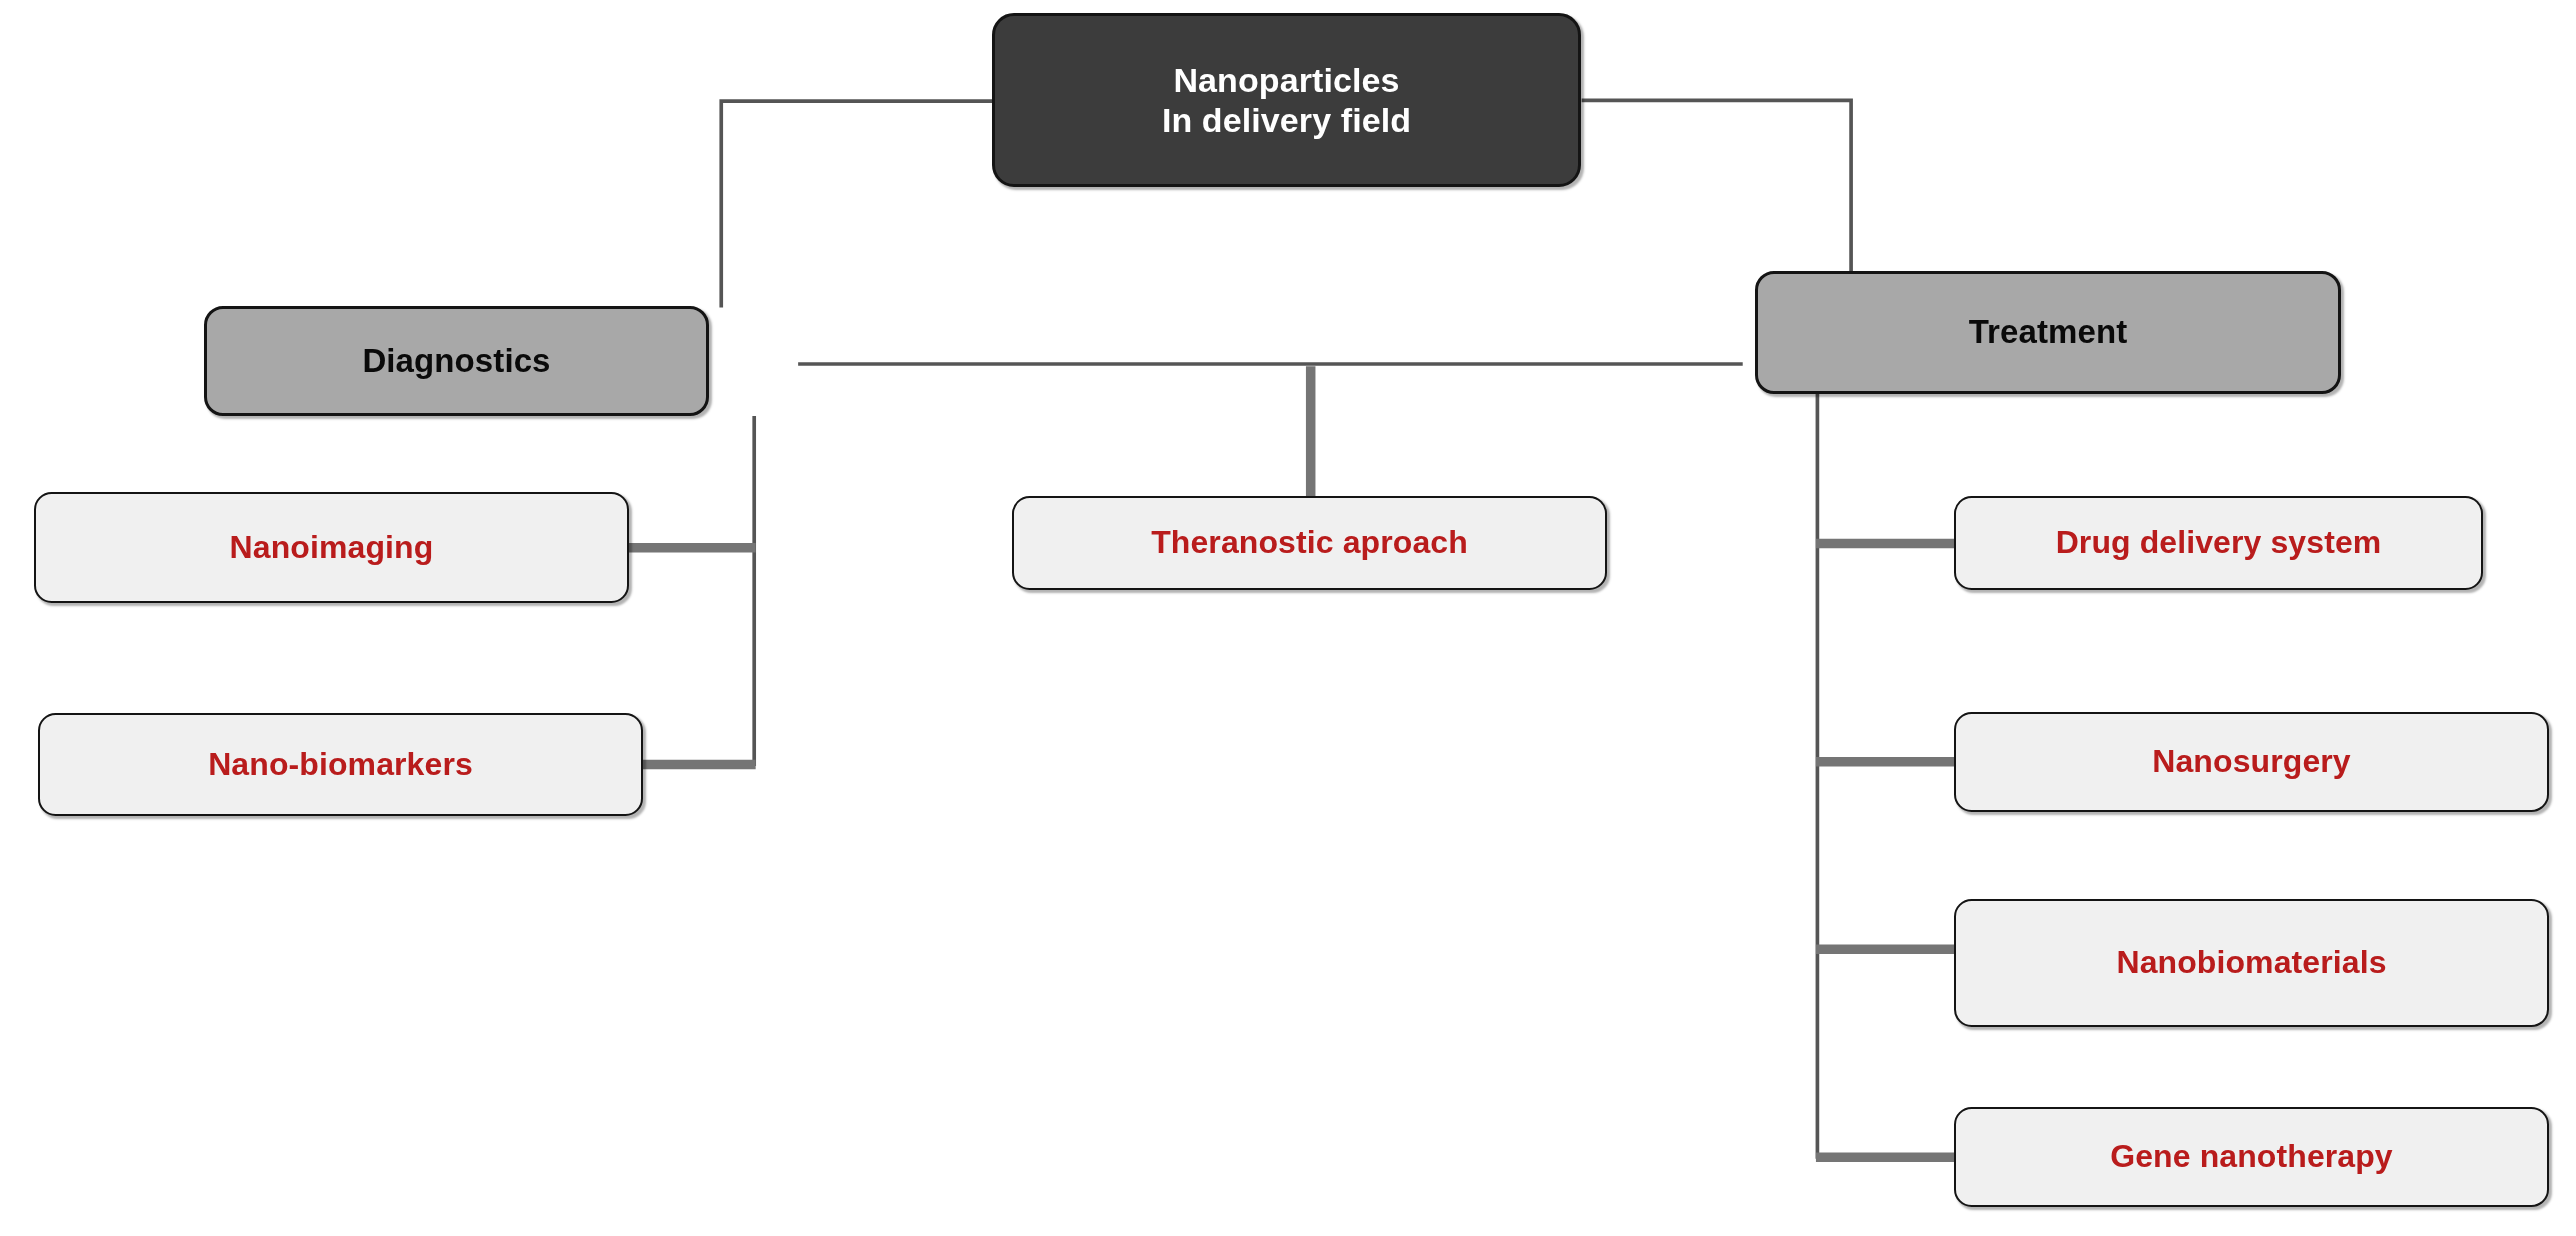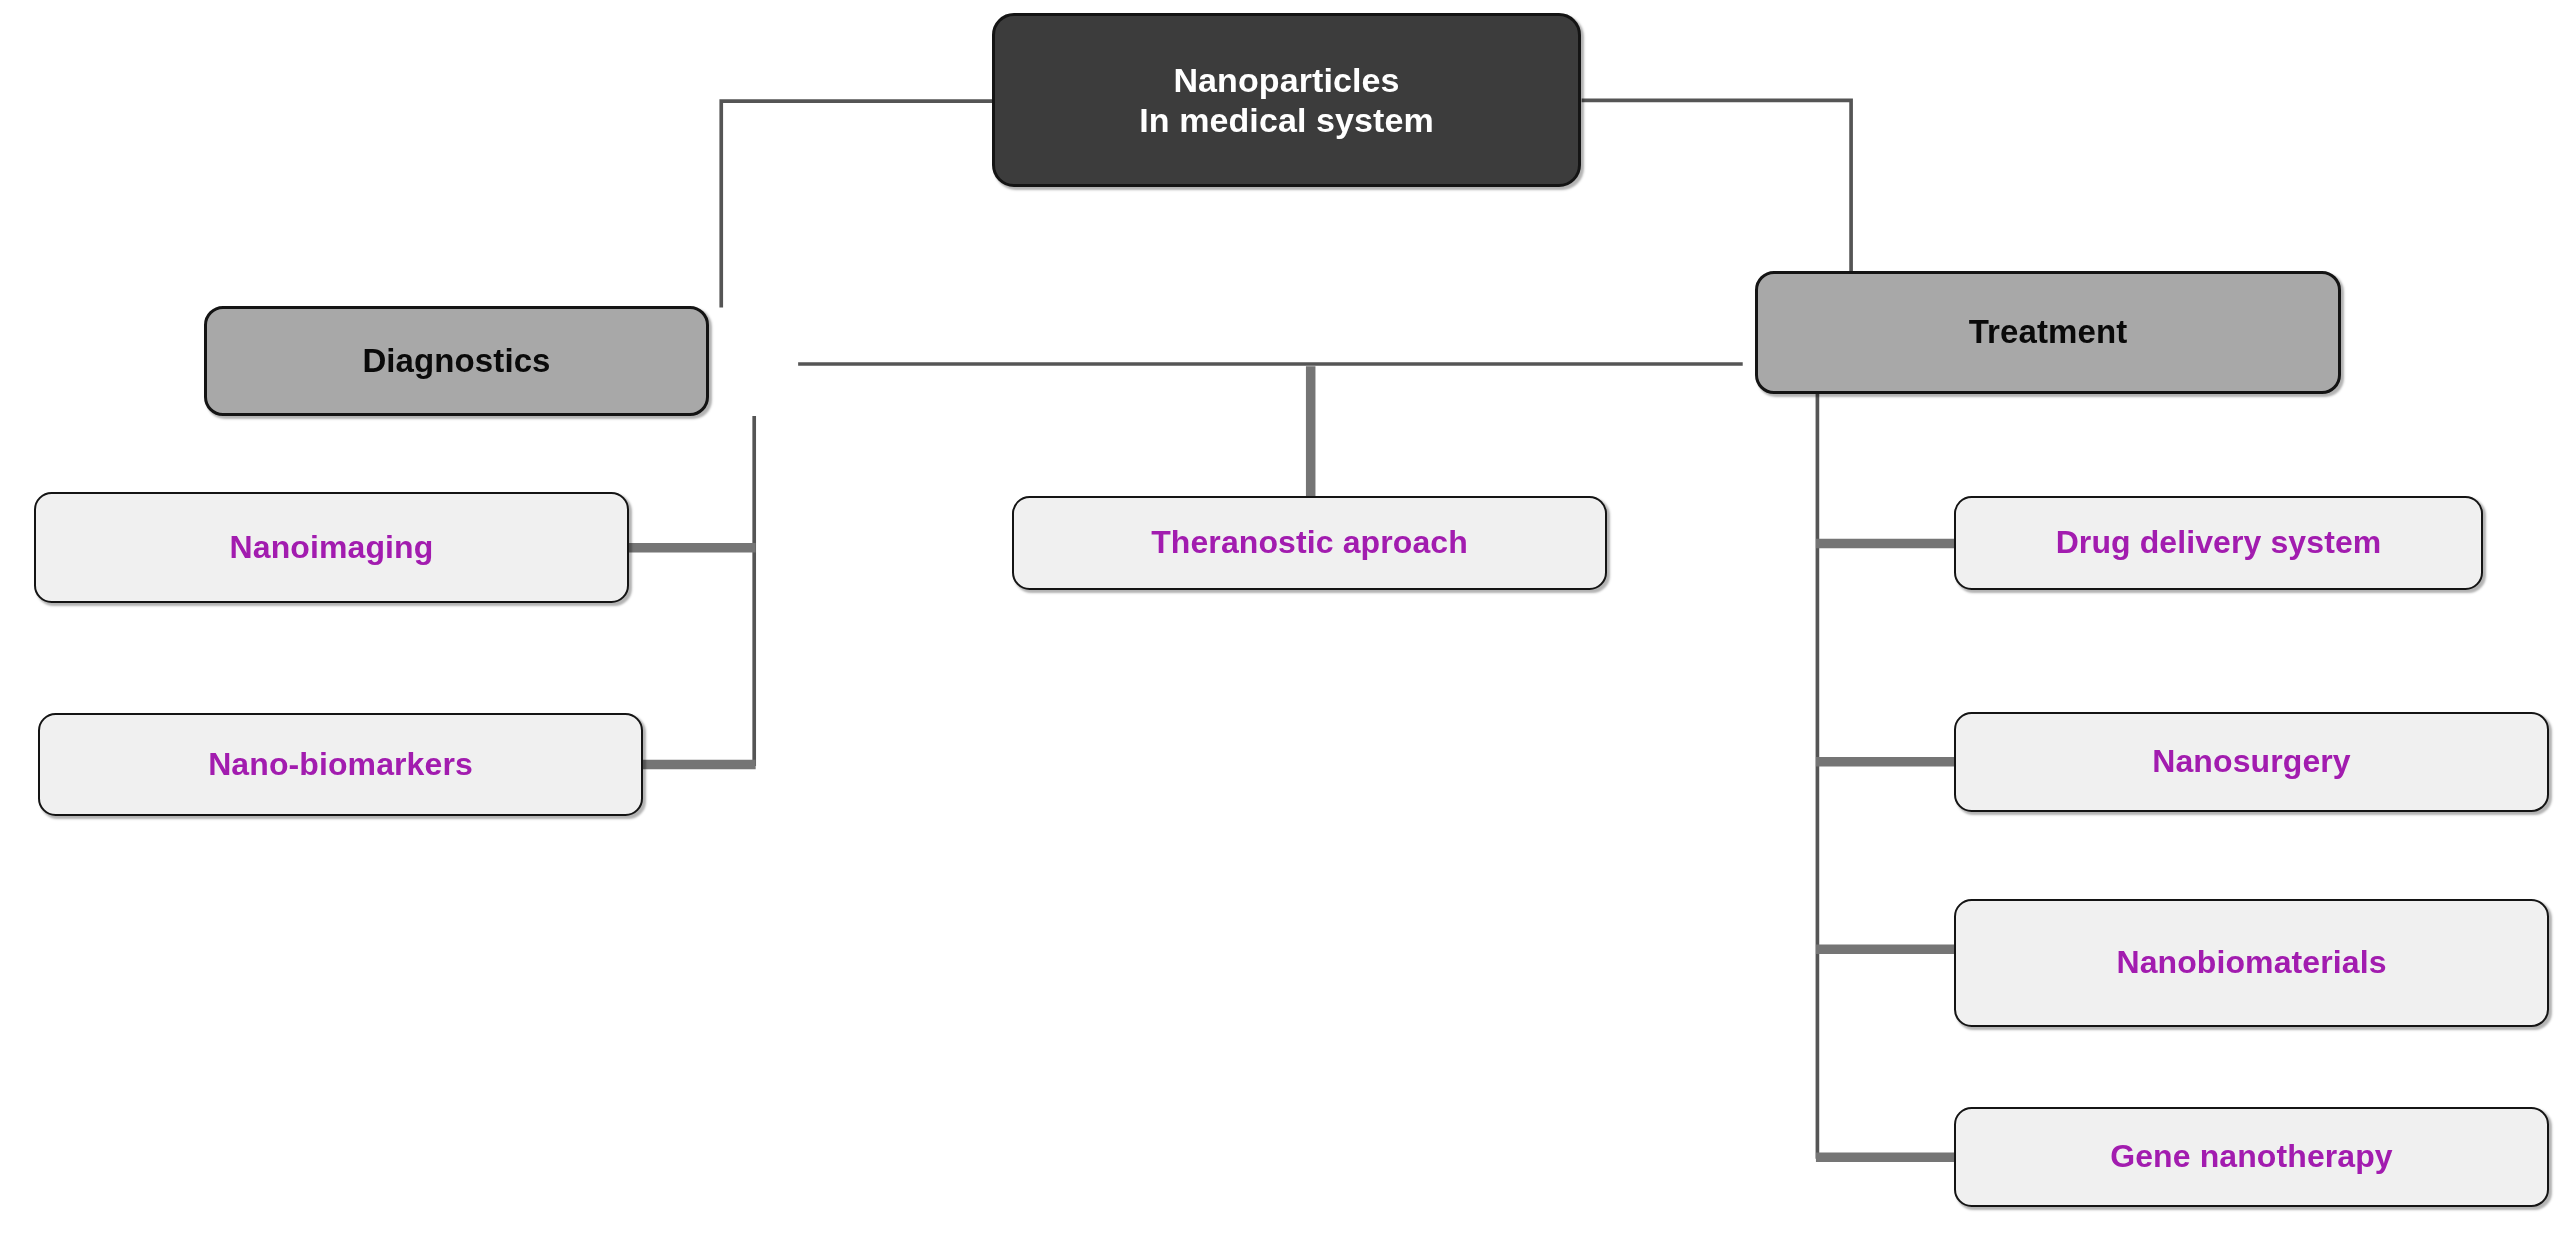--- a/index.html
+++ b/index.html
@@ -63,21 +63,21 @@
     font-size: 34px;
     border-radius: 22px;
   }
   .node-branch {
     background: #a8a8a8;
     color: #0a0a0a;
     font-size: 33px;
   }
   .node-leaf {
     background: #f0f0f0;
-    color: #a21caf;
+    color: #b91c1c;
     font-size: 32px;
     border-width: 2.9px;
     border-radius: 17.6px;
   }
   .node-label {
     display: block;
     padding: 0 10.3px;
     white-space: pre-line;
   }
 </style>
@@ -102,21 +102,21 @@
 
     <path class="conn-thin" d="M 2482 538 L 2482 1582"></path>
     <path class="conn-thick" d="M 2480 742 L 2670 742"></path>
     <path class="conn-thick" d="M 2480 1040 L 2670 1040"></path>
     <path class="conn-thick" d="M 2480 1296 L 2670 1296"></path>
     <path class="conn-thick" d="M 2480 1580 L 2670 1580"></path>
   </svg>
 
   <div class="node node-root" id="node-root" style="left: 992px; top: 13px; width: 589px; height: 174px;">
     <span class="node-label">Nanoparticles
-In medical system</span>
+In delivery field</span>
   </div>
 
   <div class="node node-branch" id="node-branch-0" style="left: 204px; top: 306px; width: 505px; height: 110px;">
     <span class="node-label">Diagnostics</span>
   </div>
 
   <div class="node node-branch" id="node-branch-1" style="left: 1743px; top: 271px; width: 586px; height: 123px; margin-left: 12px;">
     <span class="node-label">Treatment</span>
   </div>
 

